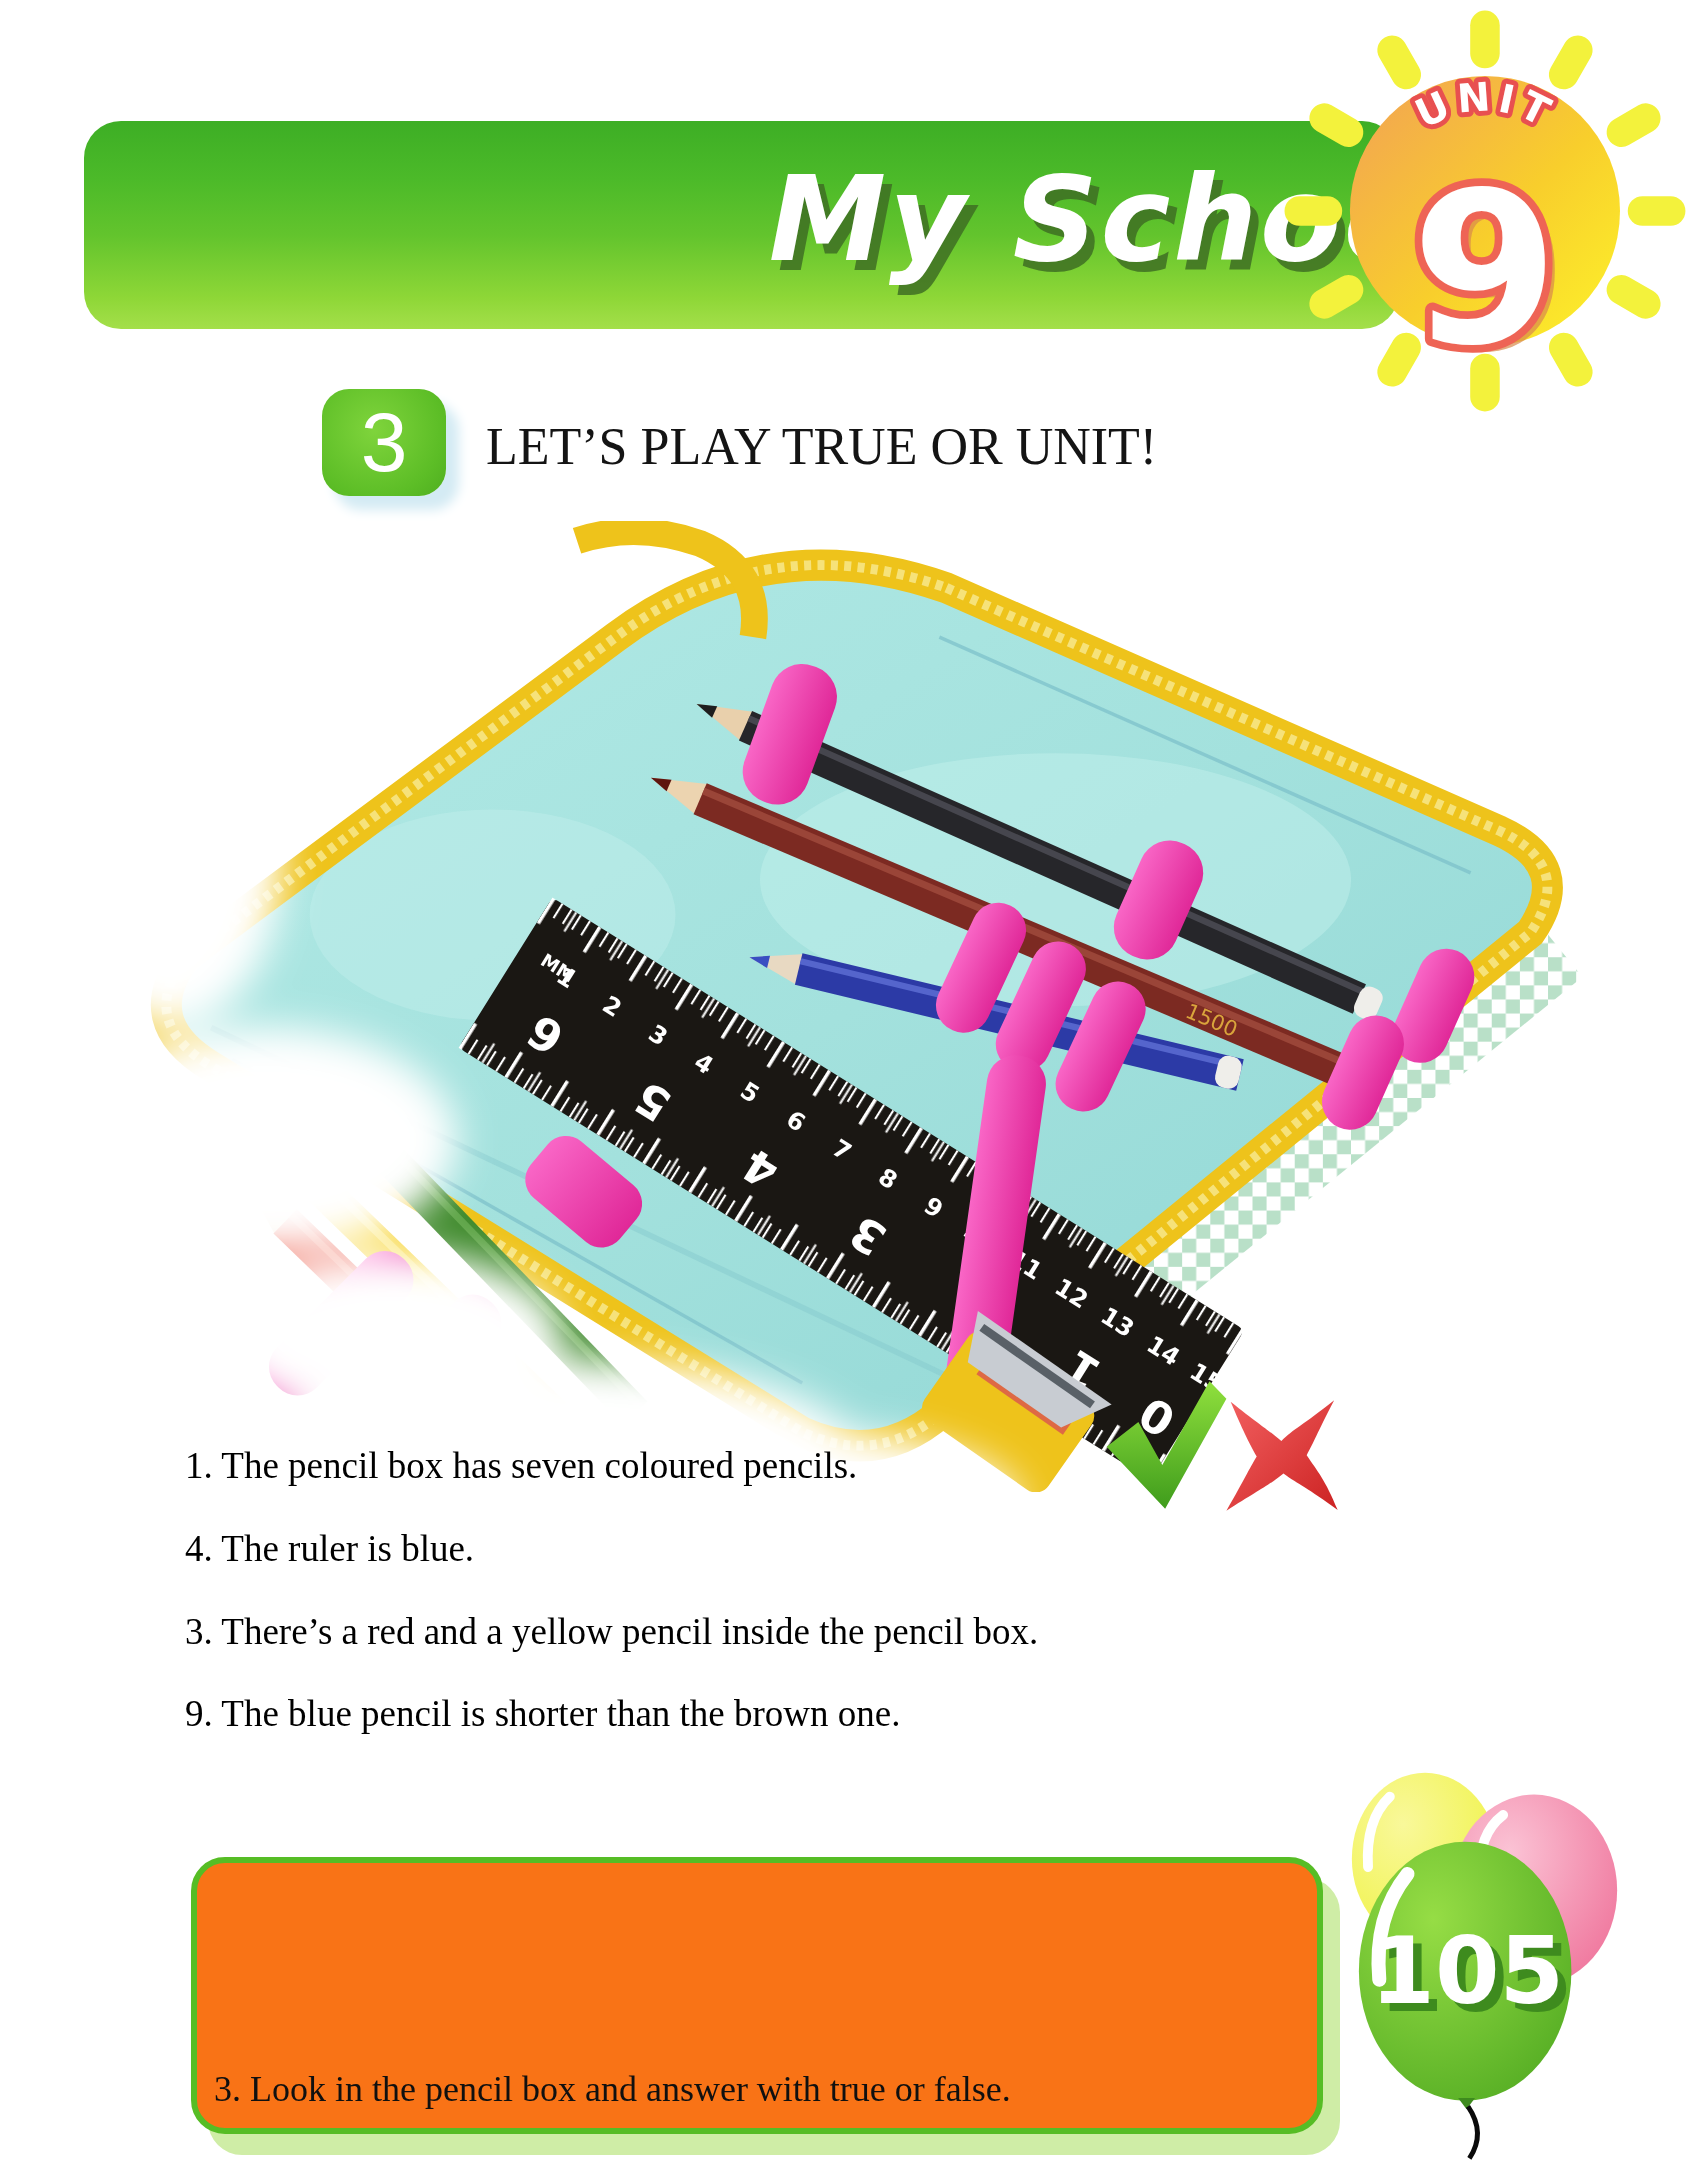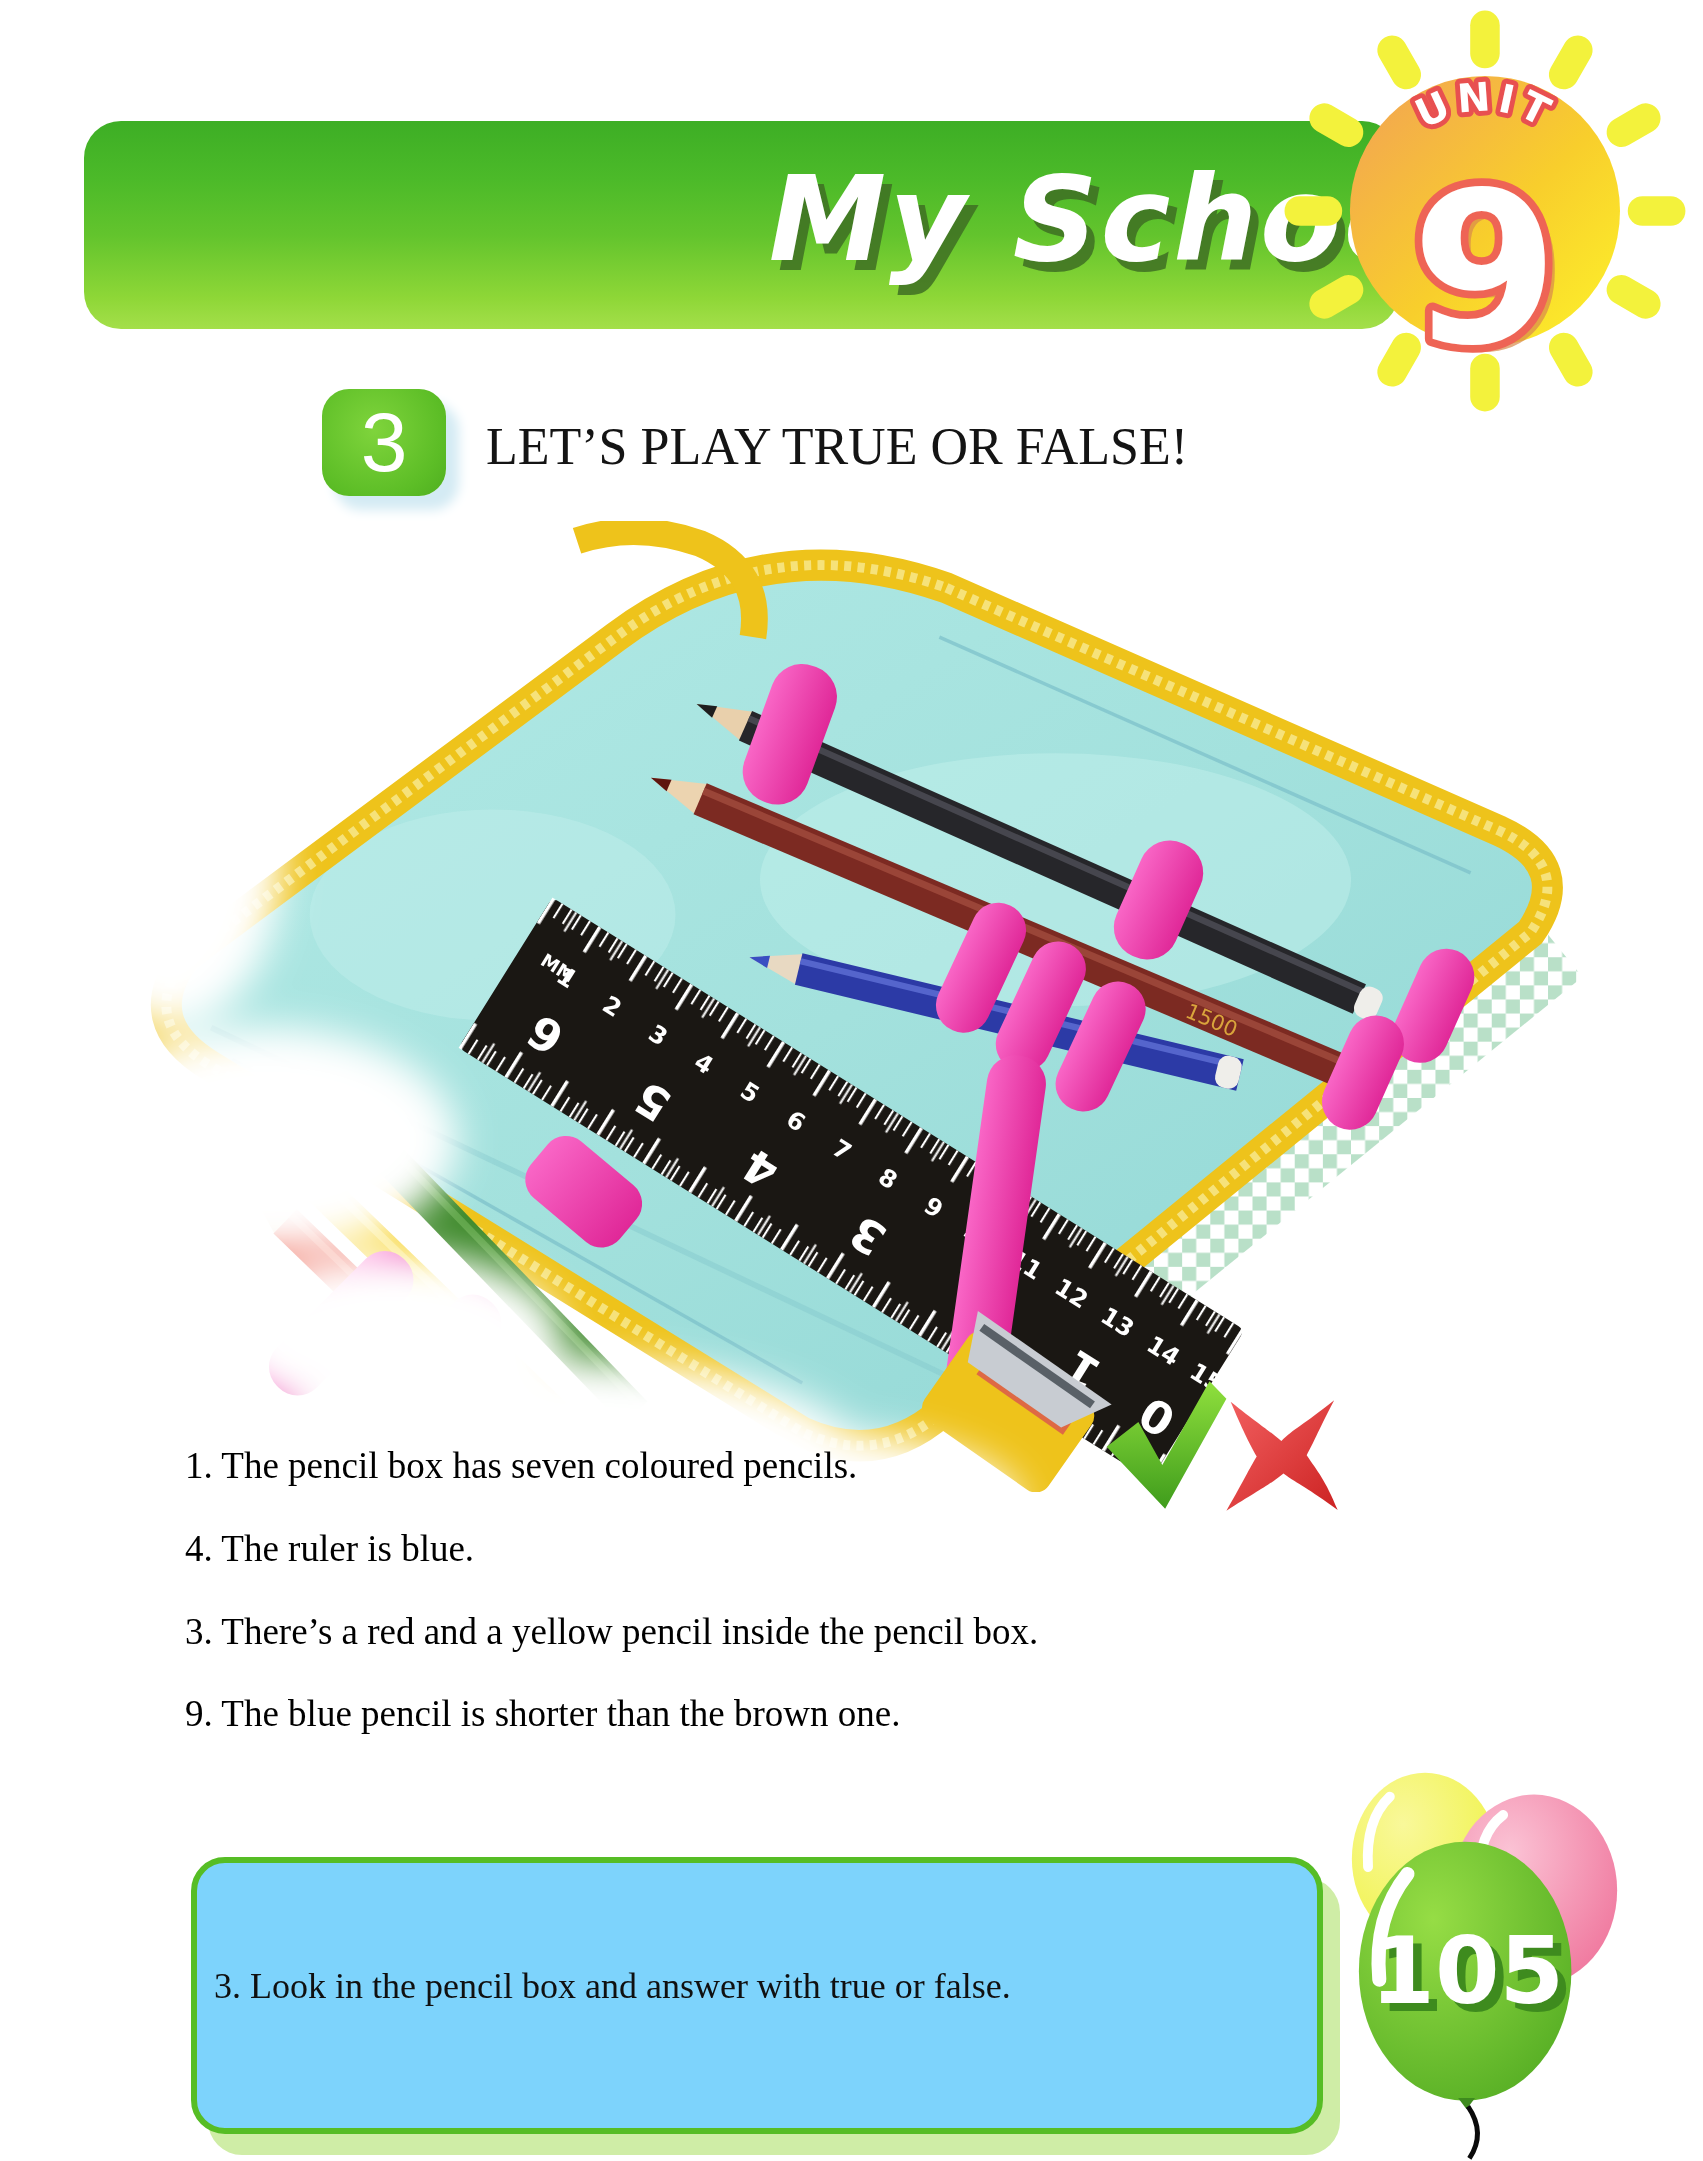--- a/index.html
+++ b/index.html
@@ -25,23 +25,23 @@
          font-size:84px;color:#ffffff;}
   .activity-title{position:absolute;left:486px;top:417px;
          font-family:"Liberation Serif",serif;font-size:52px;color:#141414;
          letter-spacing:0;white-space:nowrap;}
 
   
   .statement{position:absolute;left:185px;font-size:37px;color:#000000;white-space:nowrap;}
 
   
   .instruction-box{position:absolute;left:191px;top:1857px;width:1120px;height:265px;
-         background:#7dd3fc;border:6.3px solid #56bd25;border-radius:34px;
+         background:#f97316;border:6.3px solid #56bd25;border-radius:34px;
          box-shadow:17px 21px 0 #cfeda6;
-         display:flex;align-items:center;}
+         display:flex;align-items:flex-end;}
   .instruction-text{padding-left:17px;padding-bottom:18.3px;font-size:36px;color:#101010;white-space:nowrap;}
 
   svg text{font-family:"DejaVu Sans",sans-serif;}
 </style>
 </head>
 <body>
 
 <div class="page">
 
   <div class="banner">
@@ -103,21 +103,21 @@
       <textPath href="#unitArc" startOffset="50%" text-anchor="middle">UNIT</textPath>
     </text>
     <text x="2124" y="496" text-anchor="middle" font-size="300" font-weight="bold" fill="#d98a4c" opacity="0.7">9</text>
     <text x="2110" y="486" text-anchor="middle" font-size="300" font-weight="bold" fill="none" stroke="#ee6455" stroke-width="22" stroke-linejoin="round">9</text>
     <text x="2110" y="486" text-anchor="middle" font-size="300" font-weight="bold" fill="#ffffff">9</text>
   </svg>
 
   <div class="badge">
     <span>3</span>
   </div>
-  <div class="activity-title">LET’S PLAY TRUE OR FALSE!</div>
+  <div class="activity-title">LET’S PLAY TRUE OR UNIT!</div>
 
   <svg class="abs" style="left:70px;top:521px;width:1584px;height:971px" viewBox="100 740 2250 1380">
     <defs>
       <linearGradient id="tealGrad" x1="0" y1="0" x2="1" y2="1">
         <stop offset="0" stop-color="#b2eae6"></stop>
           <stop offset="0.5" stop-color="#a3e1dd"></stop>
         <stop offset="1" stop-color="#8fd6d4"></stop>
       </linearGradient>
       <linearGradient id="pinkGrad" x1="0" y1="0" x2="1" y2="0">
         <stop offset="0" stop-color="#f966c6"></stop>

